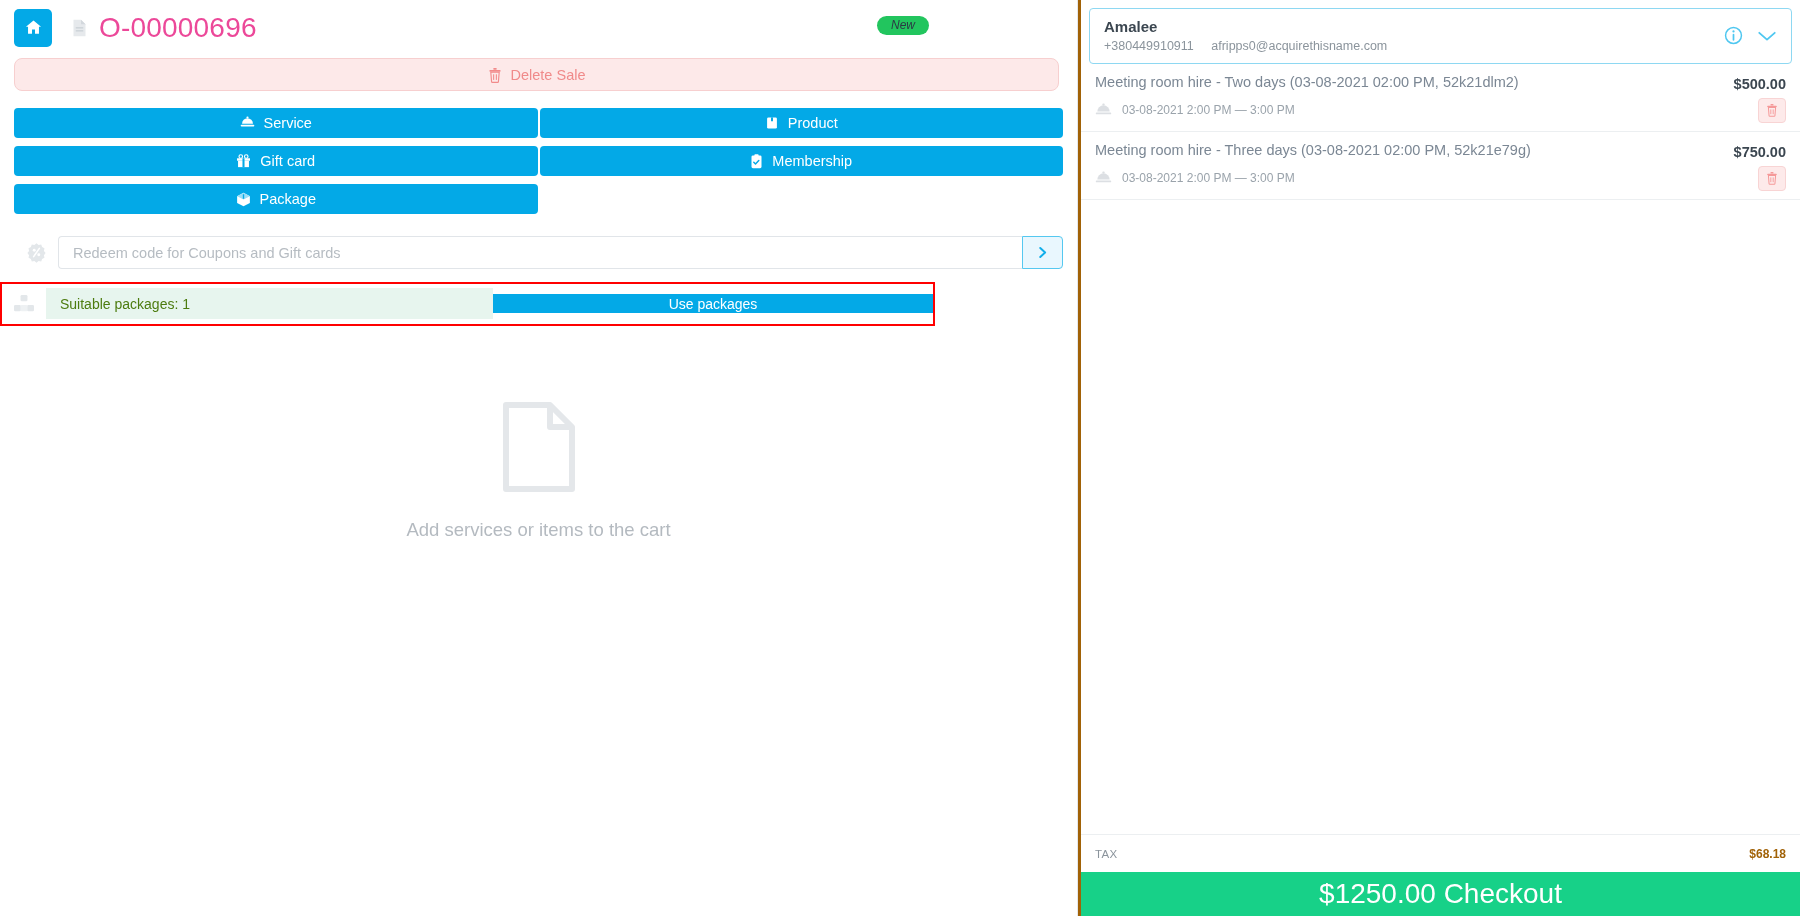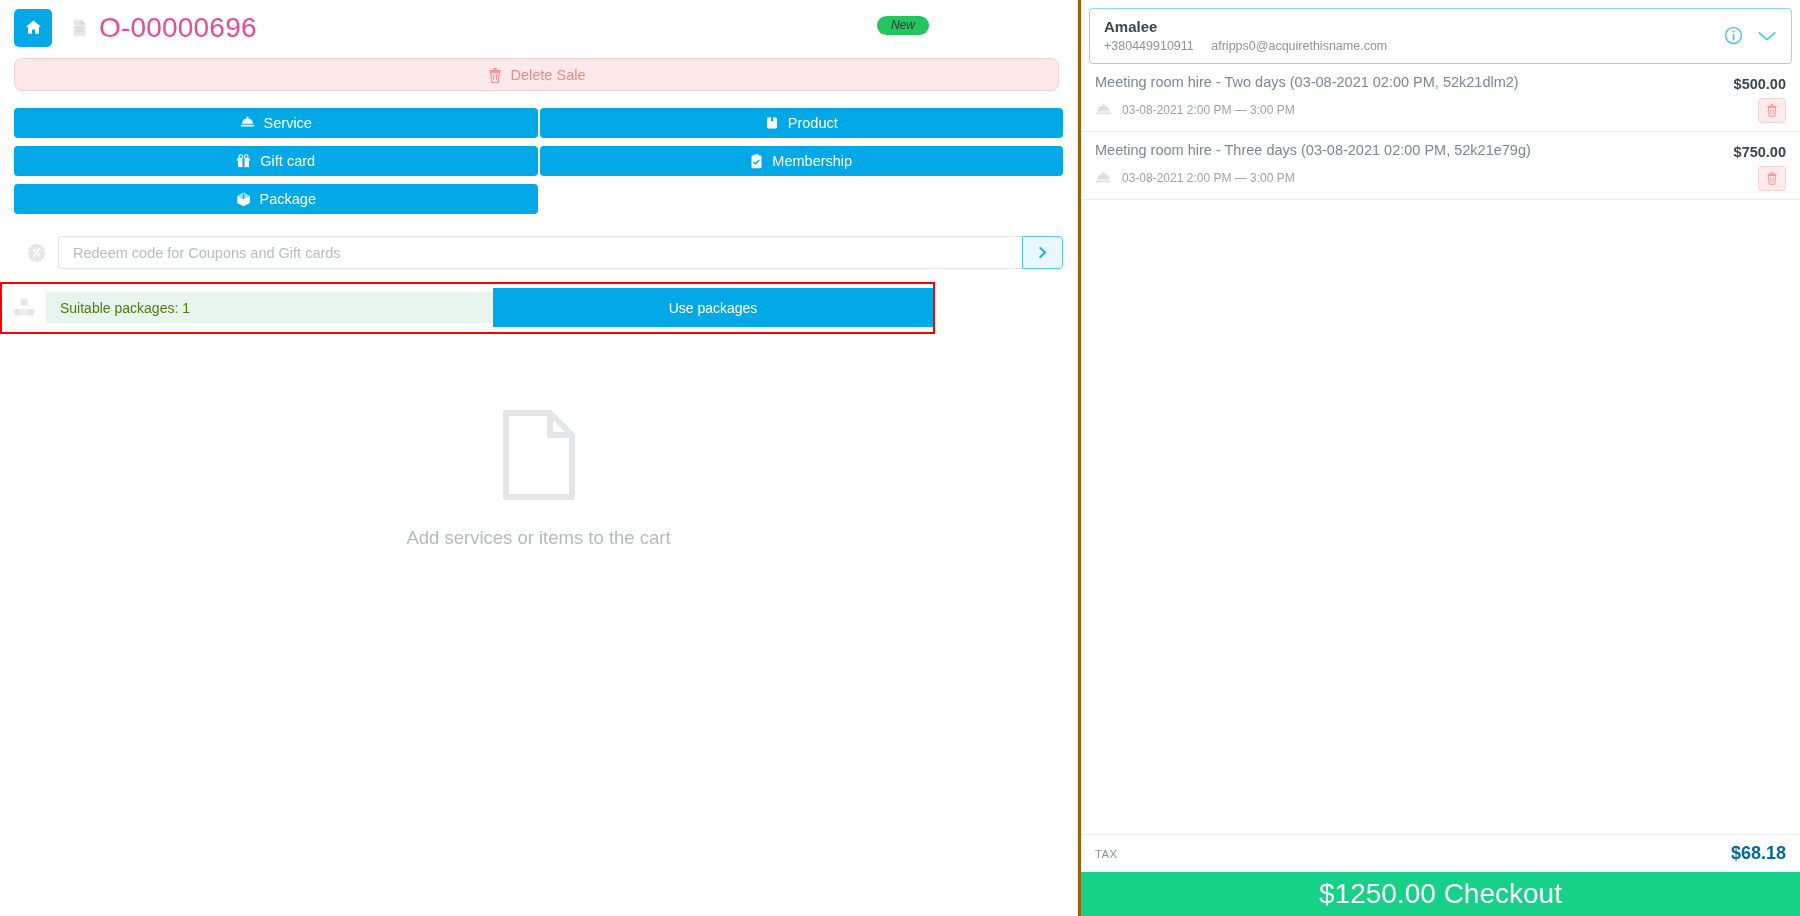--- a/index.html
+++ b/index.html
@@ -84,21 +84,21 @@
     padding: 4px 0 5px 0; display: flex; align-items: center;
     width: 935px;
   }
   .pkg-row { display: flex; align-items: center; flex: 1; }
   .pkg-count {
     flex: 1; height: 31px; background: #E7F5EE;
     display: flex; align-items: center; padding-left: 14px;
     font-size: 14px; color: #4d7c0f;
   }
   .use-pkg {
-    width: 440px; height: 39px; background: #03A9E7;
+    width: 440px; height: 19px; background: #03A9E7;
     display: flex; align-items: center; justify-content: center;
     color: #fff; font-size: 14px; cursor: pointer;
   }
 
   .empty-cart {
     flex: 1; display: flex; flex-direction: column;
     align-items: center; justify-content: flex-start;
     padding-top: 75px;
   }
   .empty-cart .cap {
@@ -134,21 +134,21 @@
     border: 1px solid #F8D4D4; border-radius: 4px;
     display: flex; align-items: center; justify-content: center; cursor: pointer;
   }
 
   .tax-row {
     display: flex; align-items: center; justify-content: space-between;
     padding: 0 14px; height: 38px;
     border-top: 1px solid #eceff1;
   }
   .tax-lbl { font-size: 11.5px; color: #8b949c; letter-spacing: .3px; }
-  .tax-val { font-size: 18px; font-weight: bold; color: #0369a1; }
+  .tax-val { font-size: 12px; font-weight: bold; color: #a16207; }
   .checkout {
     height: 44px; background: #17D188;
     display: flex; align-items: center; justify-content: center;
     color: #fff; font-size: 28px; cursor: pointer;
   }
 </style>
 </head>
 <body>
 
 <div id="app">

